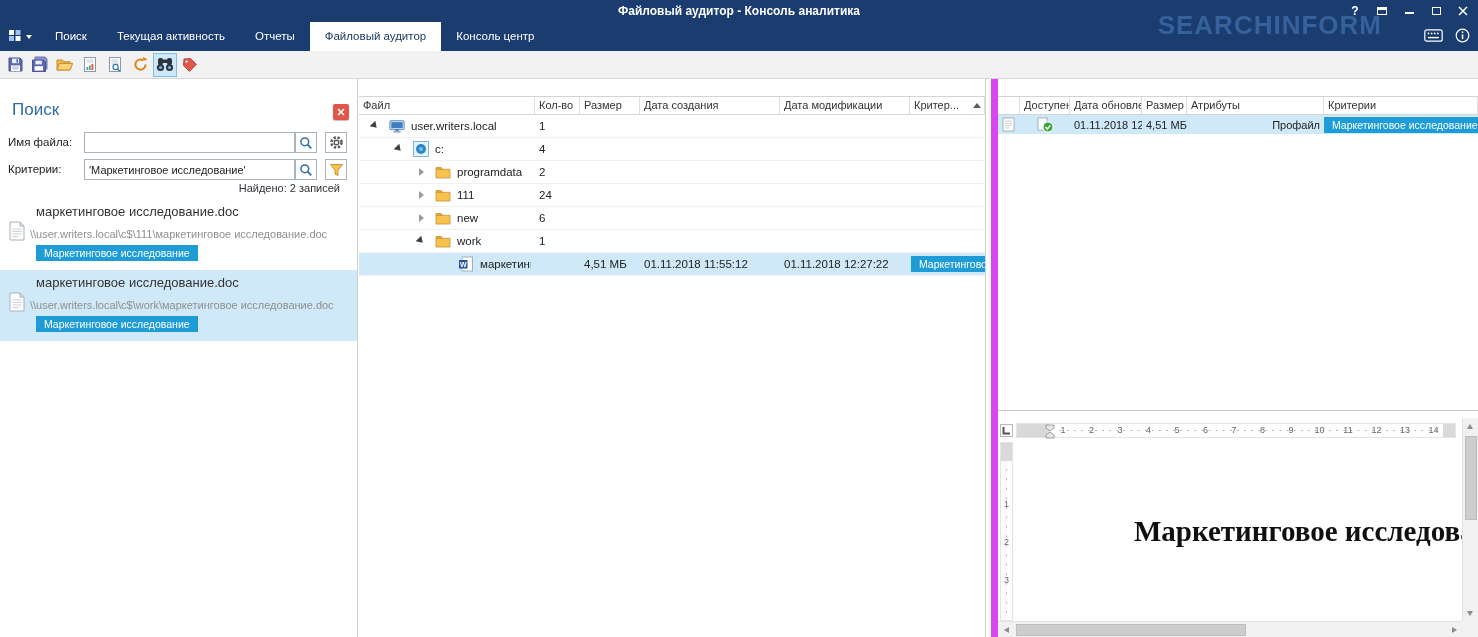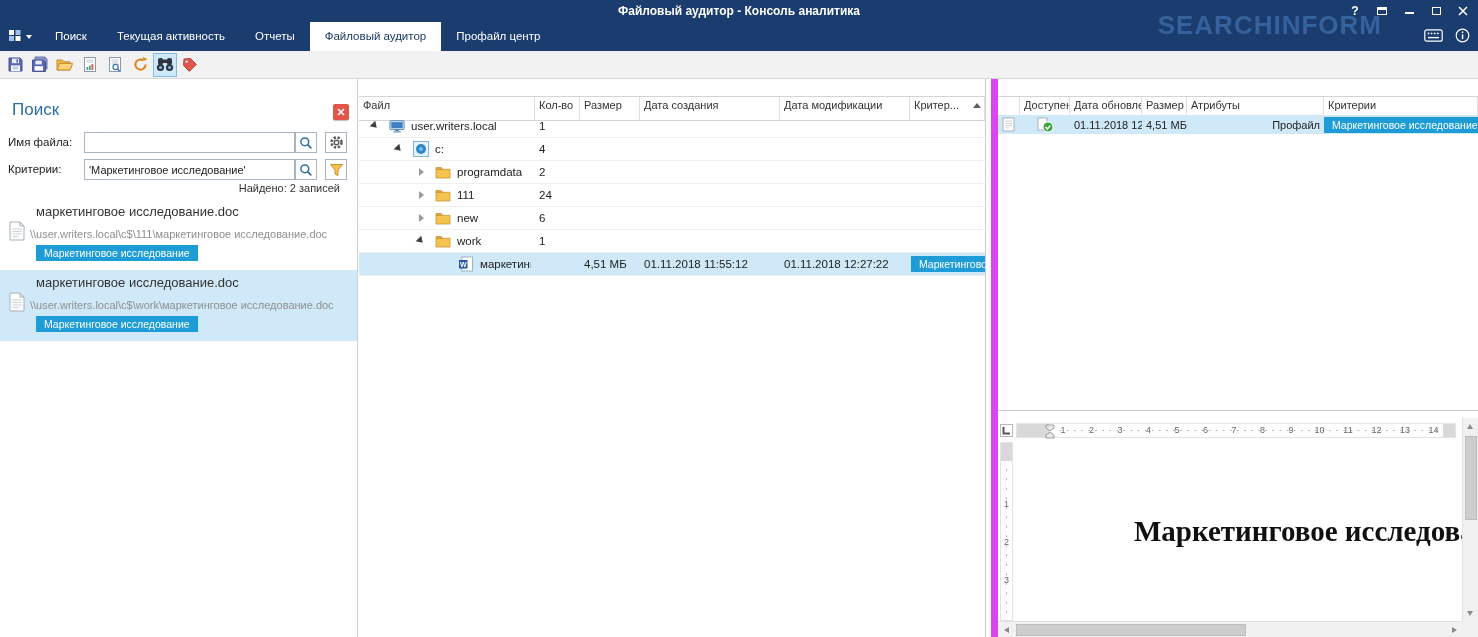--- a/index.html
+++ b/index.html
@@ -57,21 +57,21 @@
   .ritem.sel{background:#cfe9f8}
   .ri-title{position:absolute;left:36px;top:5px;font-size:13px;color:#333;white-space:nowrap;overflow:hidden;right:2px}
   .ri-icon{position:absolute;left:9px;top:22px}
   .ri-path{position:absolute;left:30px;top:29px;right:0;font-size:11px;color:#8f8f8f;white-space:nowrap;overflow:hidden}
   .ri-badge{position:absolute;left:36px;top:46px}
 
   .badge{display:inline-block;background:#1e9cd7;color:#fff;font-size:10.5px;line-height:16px;height:16px;
          padding:0 8px;white-space:nowrap;overflow:hidden}
 
   
-  .ghead,.dhead{position:absolute;left:0;right:0;top:17px;height:25px;display:flex;background:#fff;
+  .ghead,.dhead{position:absolute;left:0;right:0;top:17px;height:19px;display:flex;background:#fff;
         border-top:1px solid #d4d4d4;border-bottom:1px solid #d4d4d4;color:#333}
   .ghead>div,.dhead>div{border-right:1px solid #dedede;padding:0 4px;line-height:17px;overflow:hidden;
         white-space:nowrap;font-size:11px}
   .trow{position:absolute;left:0;right:0;height:23px;display:flex;align-items:center;border-bottom:1px solid #f0f0f0;cursor:pointer}
   .trow.sel{background:#cfe9f8}
   .trow>div{overflow:hidden;white-space:nowrap;font-size:11.5px;padding:0 4px;display:flex;align-items:center;height:100%}
   .c-file{flex:0 0 176px;width:176px}
   .c-count{flex:0 0 45px;width:45px}
   .c-size{flex:0 0 60px;width:60px}
   .c-created{flex:0 0 140px;width:140px}
@@ -173,21 +173,21 @@
             <rect x="1" y="7" width="5" height="5" fill="#9fc0e8"></rect>
             <rect x="7.5" y="7" width="5" height="5" fill="#fff"></rect>
           </svg>
       </span>
       <span class="caret-down"></span>
     </div>
     <div class="tab">Поиск</div>
     <div class="tab">Текущая активность</div>
     <div class="tab">Отчеты</div>
     <div class="tab active">Файловый аудитор</div>
-    <div class="tab">Профайл центр</div>
+    <div class="tab">Консоль центр</div>
   </div>
   <div class="tabbar-right">
     <span>
       <svg width="19" height="13" viewBox="0 0 19 13">
           <rect x="0.8" y="0.8" width="17.4" height="11.4" rx="2" fill="none" stroke="#fff" stroke-width="1.2"></rect>
           <path d="M4 8.6h11" stroke="#fff" stroke-width="1.4"></path>
           <circle cx="4.5" cy="4.4" r="0.9" fill="#fff"></circle>
           <circle cx="7.6" cy="4.4" r="0.9" fill="#fff"></circle>
           <circle cx="10.7" cy="4.4" r="0.9" fill="#fff"></circle>
           <circle cx="13.8" cy="4.4" r="0.9" fill="#fff"></circle>

